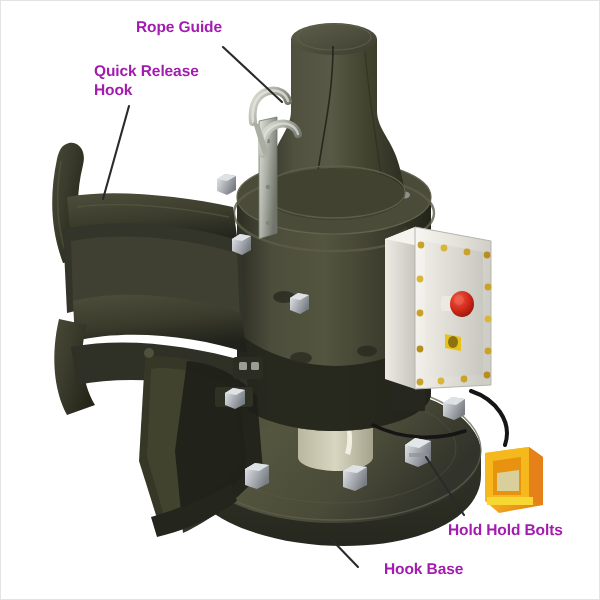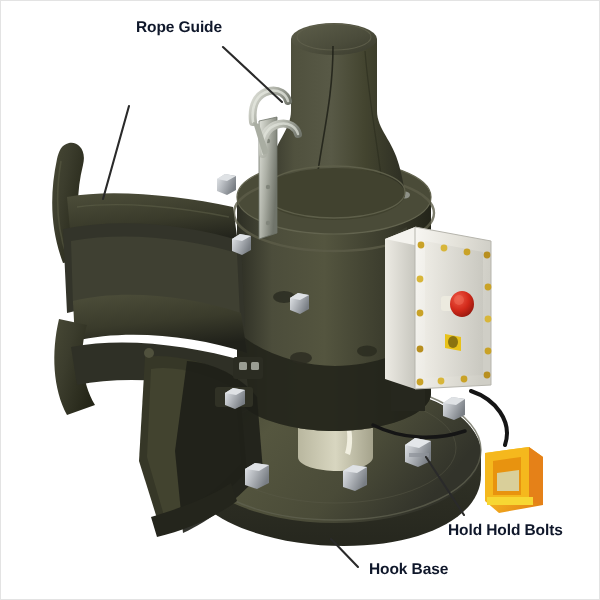--- a/index.html
+++ b/index.html
@@ -22,32 +22,32 @@
   #figure-svg {
     position: absolute;
     left: 0;
     top: 0;
     width: 600px;
     height: 600px;
     display: block;
   }
   .callout {
     position: absolute;
-    color: #0f172a;
+    color: #a21caf;
     font-weight: bold;
     font-size: 15.5px;
     line-height: 1.22;
     letter-spacing: -0.1px;
     white-space: pre-line;
     text-rendering: geometricPrecision;
   }
   #label-rope-guide { left: 135px; top: 18px; }
   #label-quick-release-hook { left: 93px; top: 62px; }
   #label-hold-down-bolts { left: 447px; top: 521px; }
-  #label-hook-base { left: 368px; top: 560px; }
+  #label-hook-base { left: 383px; top: 560px; }
 </style>
 </head>
 <body>
 
 <div id="stage">
 
   <svg id="figure-svg" viewBox="0 0 600 600">
     <defs>
       <linearGradient id="gDrum" x1="0" y1="0" x2="1" y2="0">
         <stop offset="0%" stop-color="#34352a"></stop>
@@ -320,18 +320,20 @@
     <g stroke="#2a2a2a" fill="none" stroke-linecap="round">
       <line x1="222" y1="46" x2="281" y2="101" stroke-width="2.1"></line>
       <line x1="128" y1="105" x2="102" y2="198" stroke-width="2.1"></line>
       <line x1="463" y1="514" x2="425" y2="456" stroke-width="2.1"></line>
       <line x1="357" y1="566" x2="330" y2="538" stroke-width="2.1"></line>
     </g>
   </svg>
 
   <div class="callout" id="label-rope-guide">Rope Guide</div>
 
+  <div class="callout" id="label-quick-release-hook">Quick Release
+Hook</div>
 
   <div class="callout" id="label-hold-down-bolts">Hold Hold Bolts</div>
 
   <div class="callout" id="label-hook-base">Hook Base</div>
 
 </div>
 
 </body></html>

